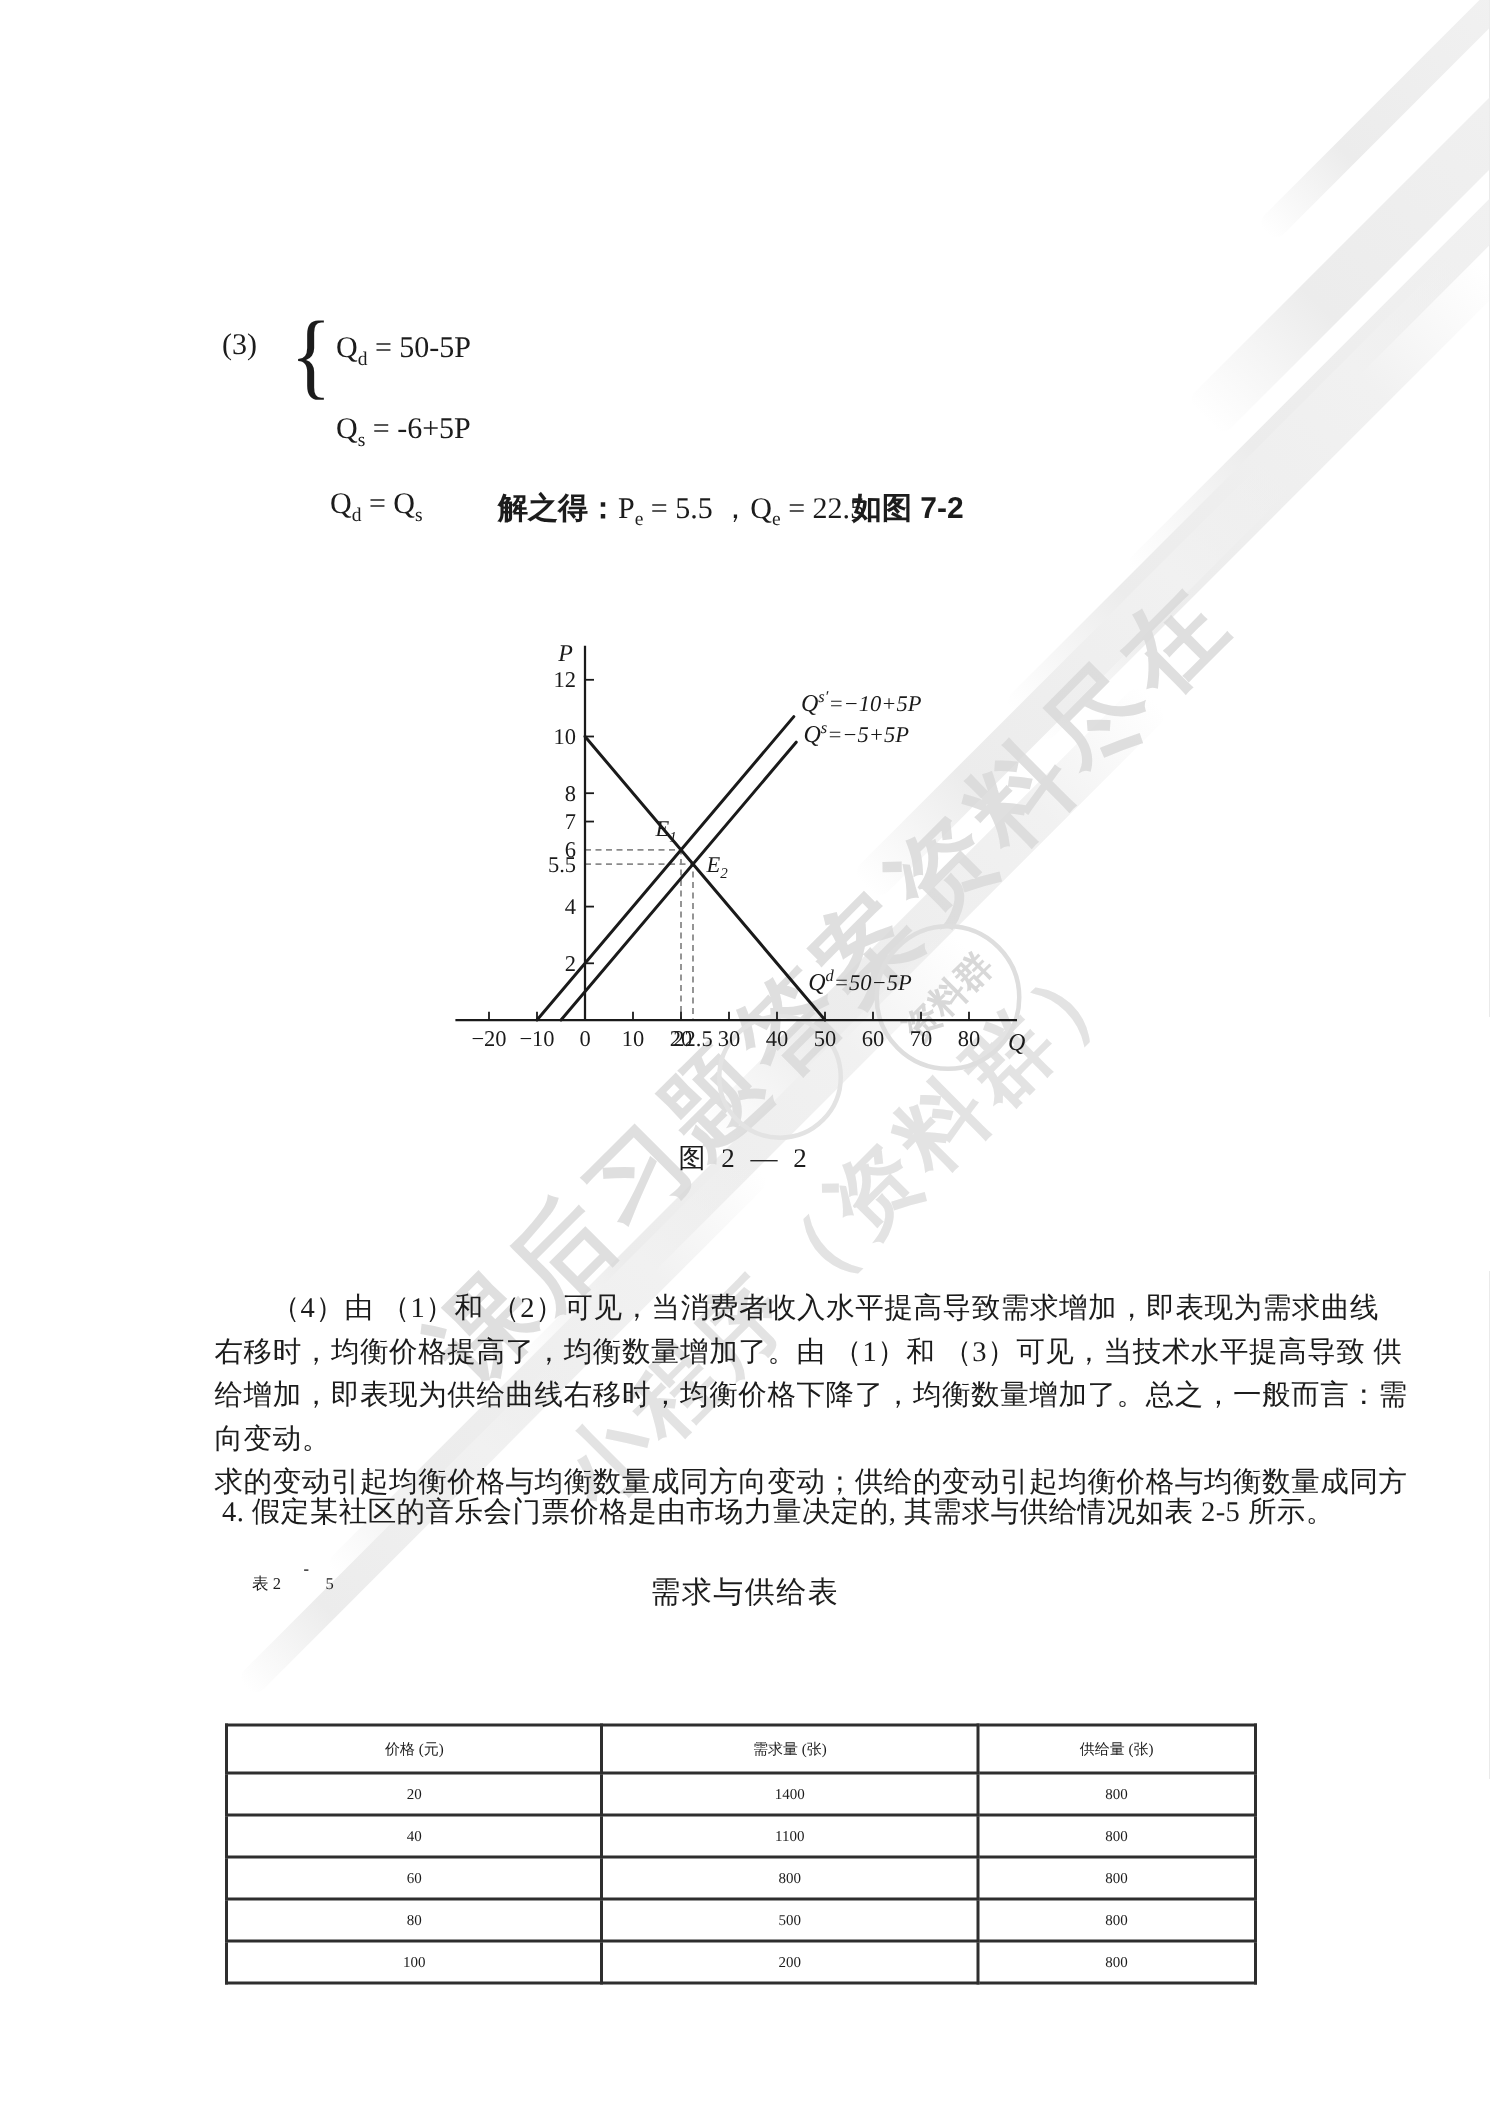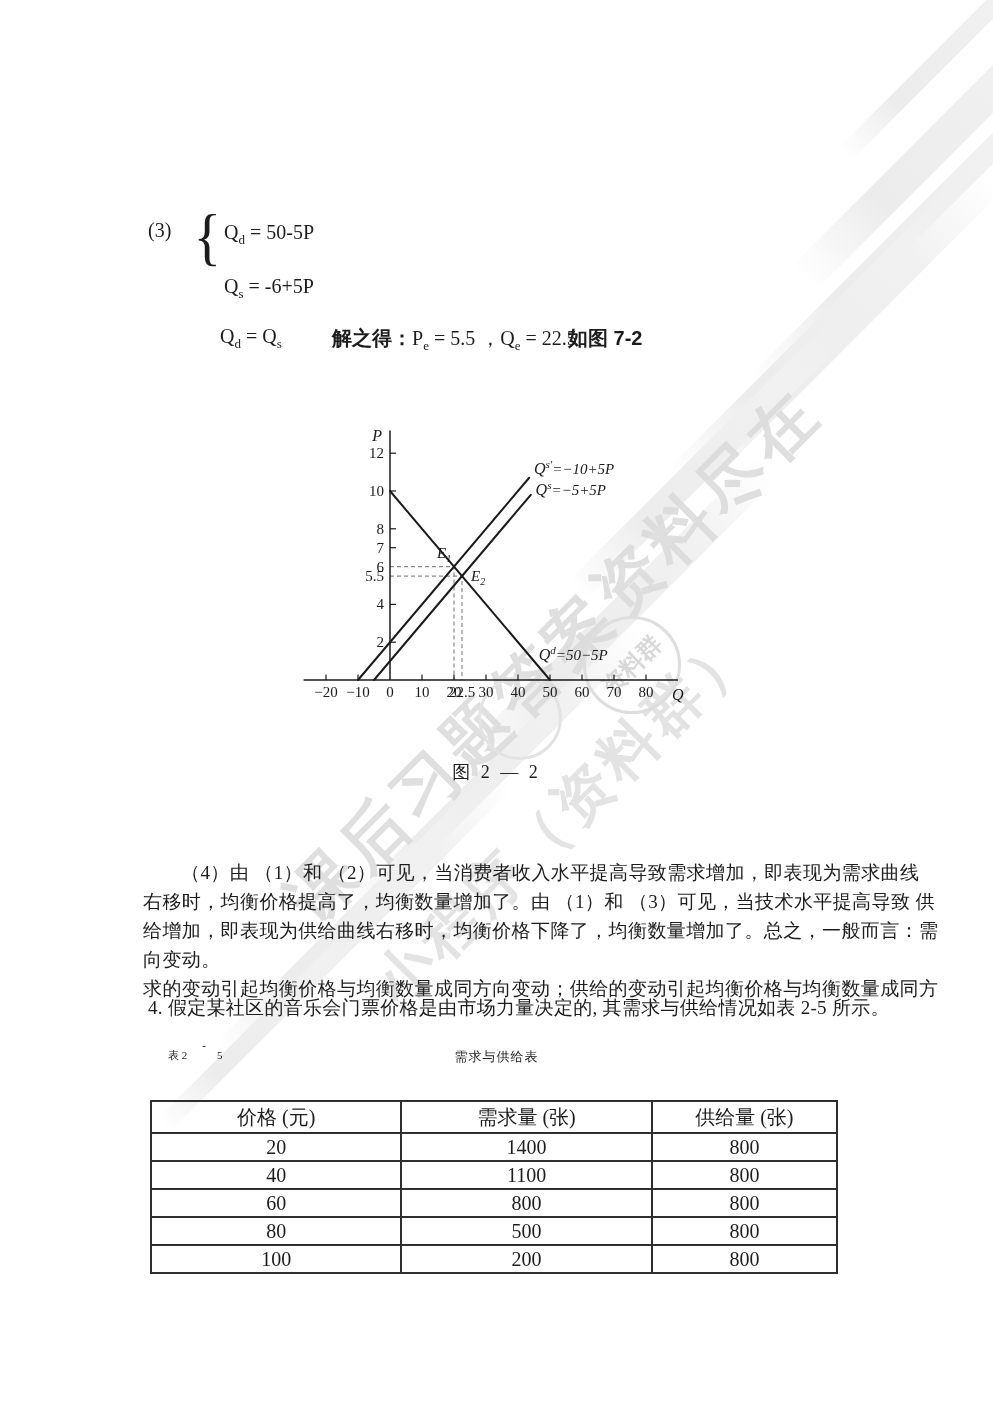--- a/index.html
+++ b/index.html
@@ -37,23 +37,23 @@
   
   .para{position:absolute;left:143px;top:822px;width:720px;font-size:19px;line-height:29px;letter-spacing:.4px;}
   .para-line{white-space:nowrap;}
   .para-line.indent{text-indent:2em;margin-top:36px;}
 
   .q4{position:absolute;left:148px;top:995px;font-size:19px;letter-spacing:.3px;}
 
   
   .table-label{position:absolute;left:168px;top:1048px;font-size:11px;}
   .dash-raised{position:relative;top:-10px;margin:0 11px 0 15px;font-weight:bold;}
-  .table-title{position:absolute;top:1048px;left:0;width:100%;text-align:center;font-size:13px;letter-spacing:1px;}
-  table.ds{position:absolute;left:150px;top:1100px;width:688px;border-collapse:collapse;
-           font-size:20px;text-align:center;table-layout:fixed;}
+  .table-title{position:absolute;top:1048px;left:0;width:100%;text-align:center;font-size:20px;letter-spacing:1px;}
+  table.ds{position:absolute;left:150px;top:1149px;width:688px;border-collapse:collapse;
+           font-size:10px;text-align:center;table-layout:fixed;}
   table.ds th,table.ds td{border:2px solid #2e2e2e;font-weight:normal;padding:0;height:26px;}
   table.ds thead th{height:30px;}
 </style>
 </head>
 <body>
 
 <div class="page">
 
   <div class="watermark">
     <div class="wm-streak" style="left:740px;top:110px;width:430px;height:34px;"></div>

